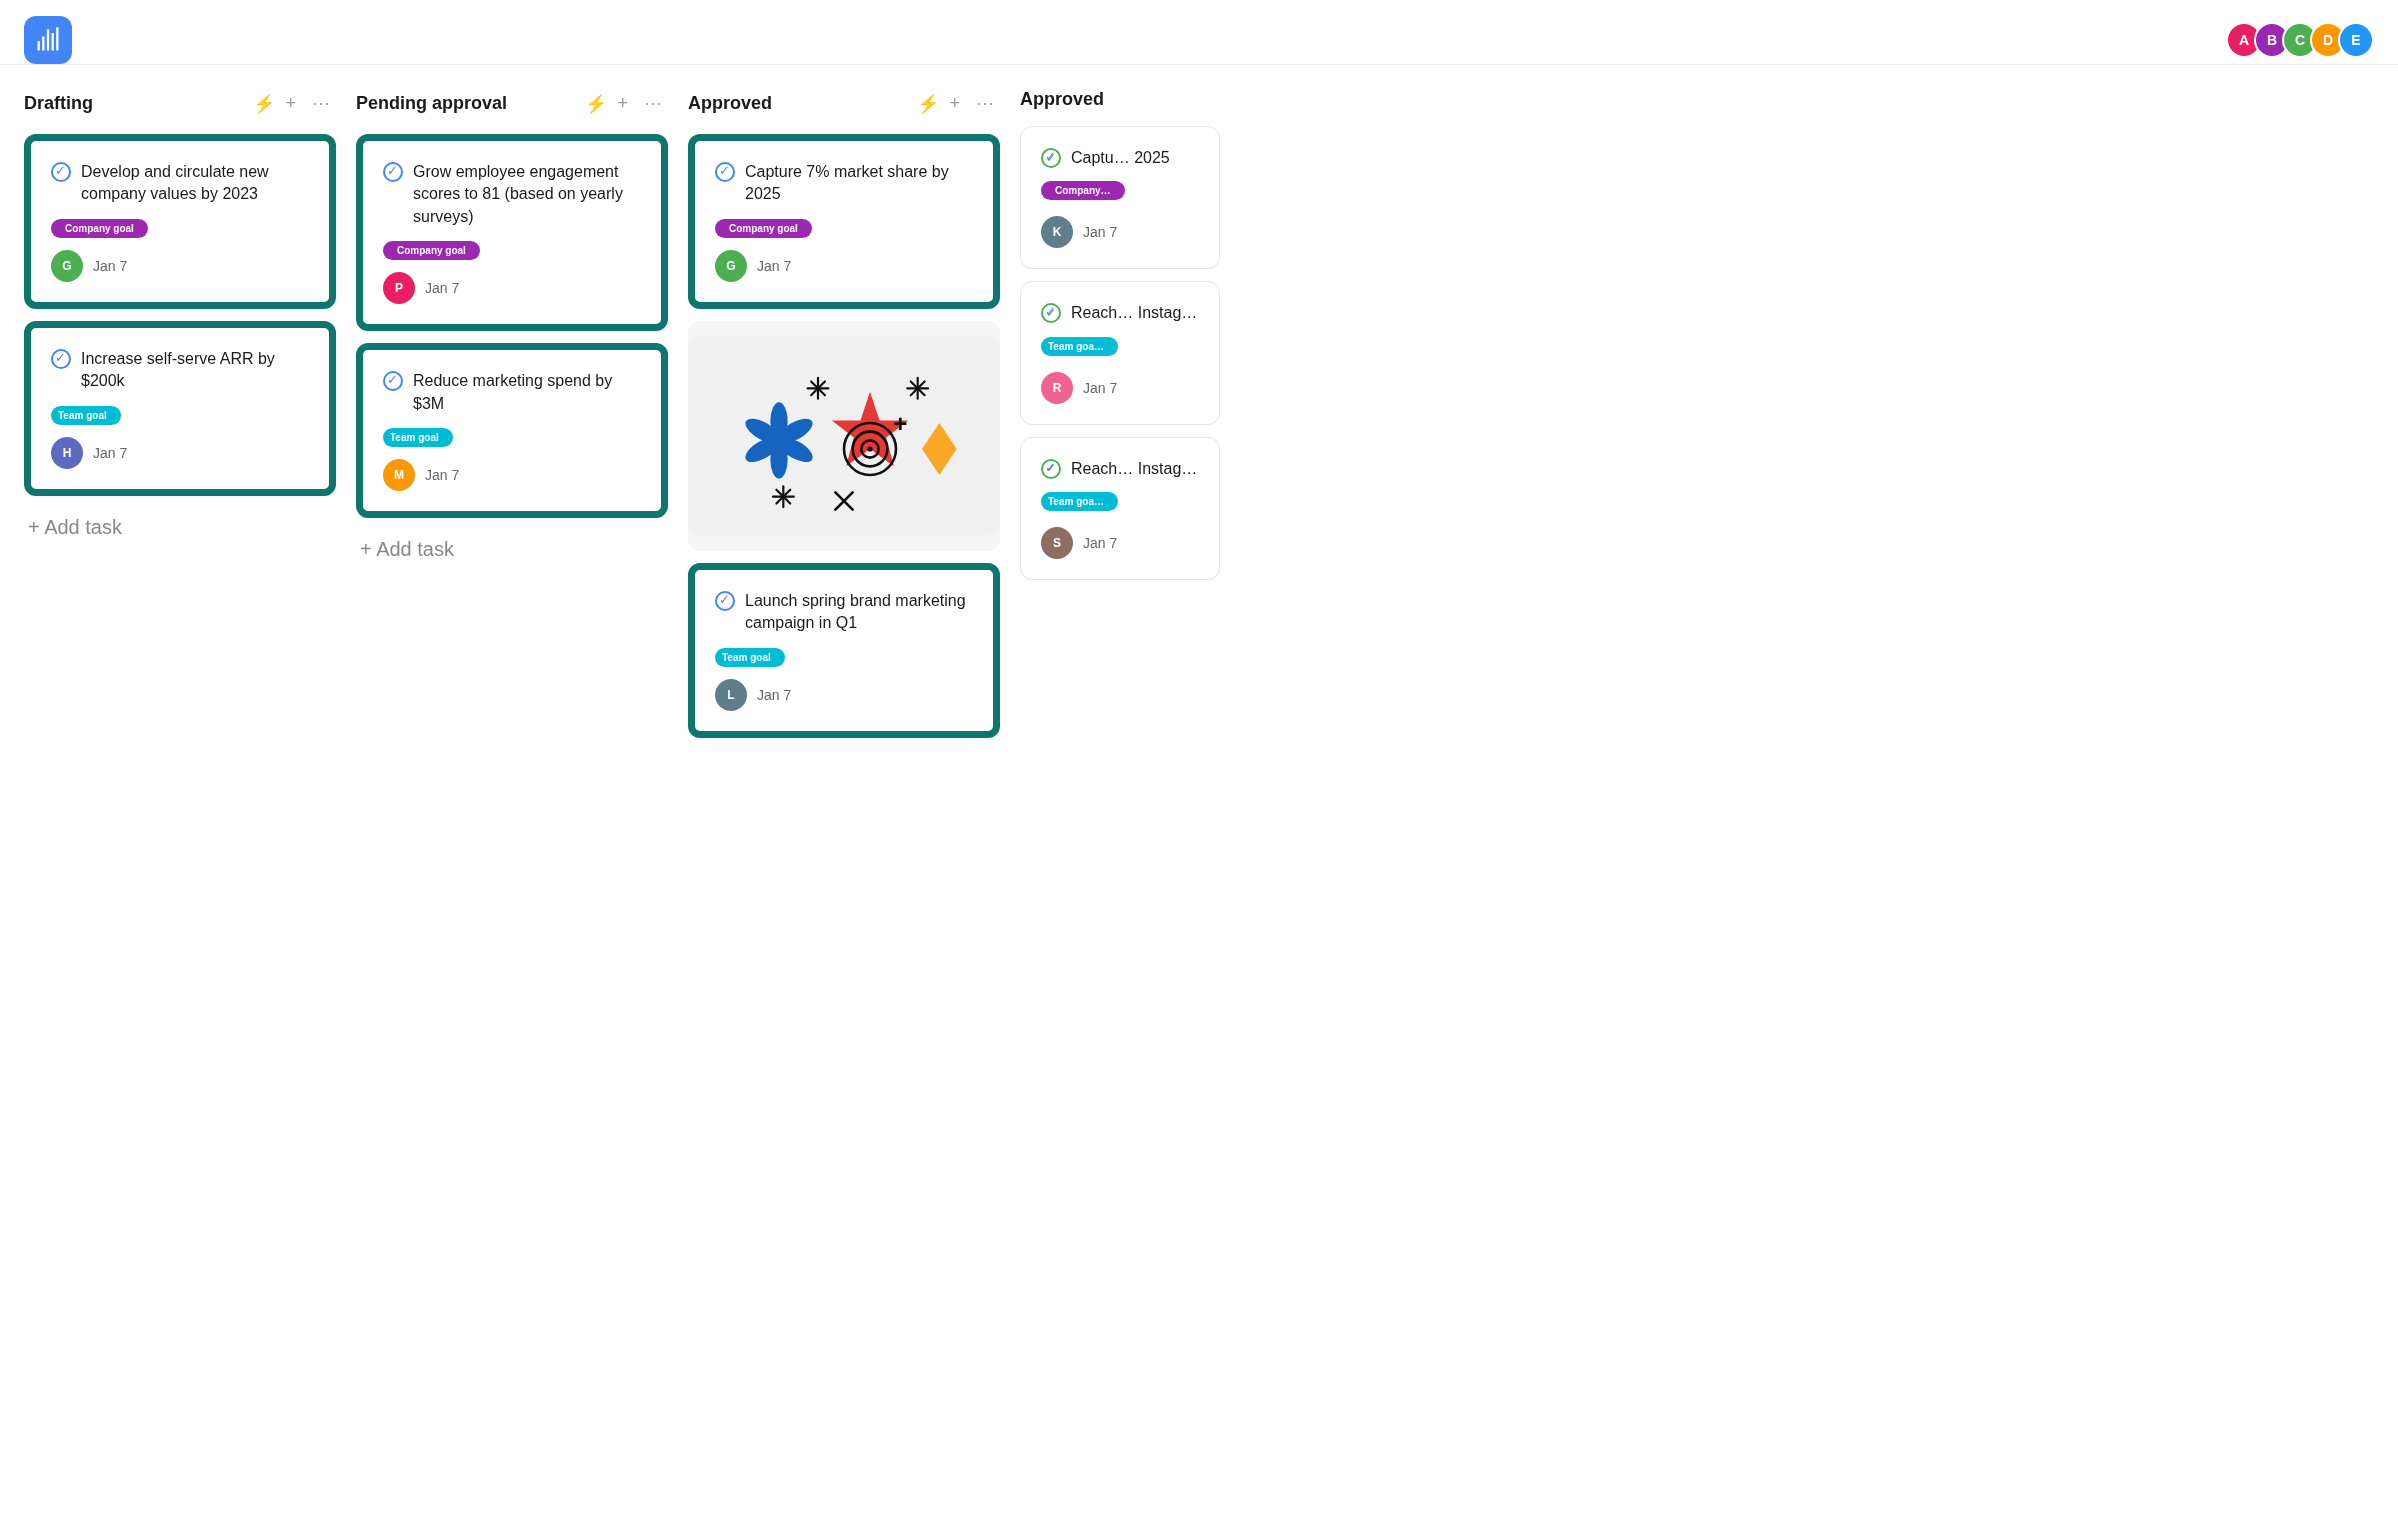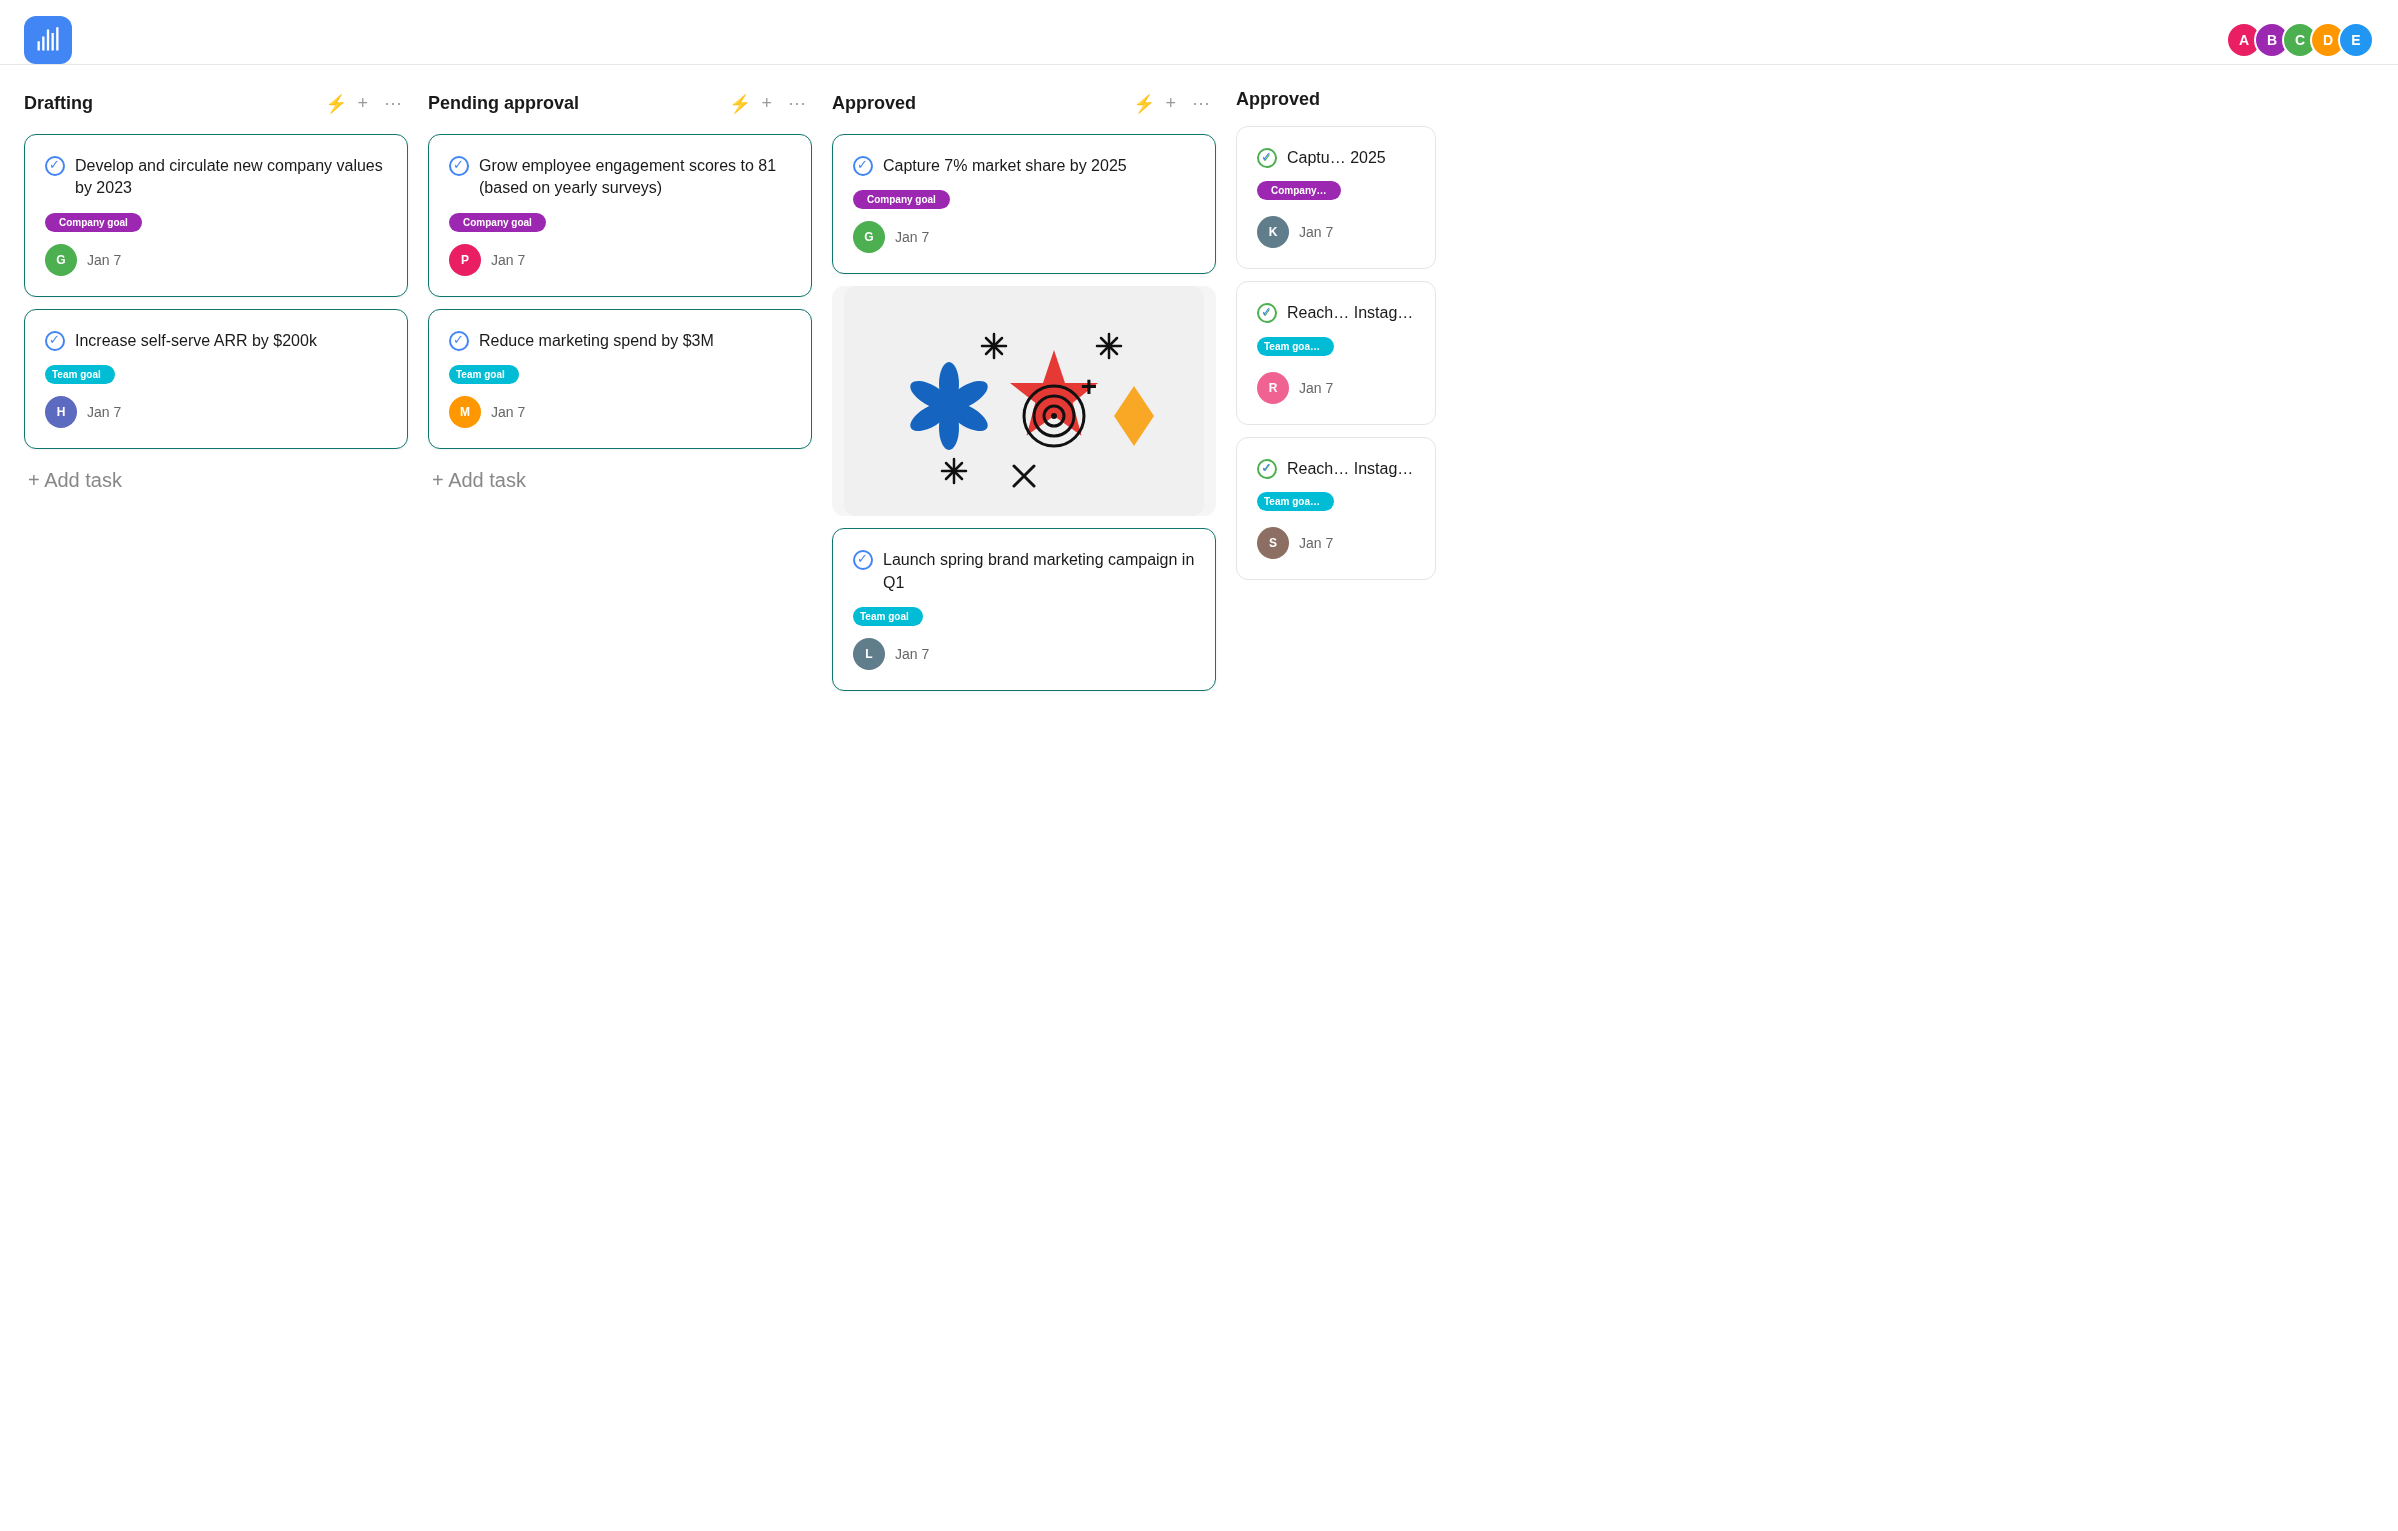--- a/index.html
+++ b/index.html
@@ -16,28 +16,28 @@
     .avatar { width: 36px; height: 36px; border-radius: 50%; border: 2px solid white; margin-left: -8px; object-fit: cover; overflow: hidden; display: flex; align-items: center; justify-content: center; font-size: 14px; font-weight: 600; color: white; }
     .avatar:first-child { margin-left: 0; }
     .av1 { background: #e91e63; }
     .av2 { background: #9c27b0; }
     .av3 { background: #4caf50; }
     .av4 { background: #ff9800; }
     .av5 { background: #2196f3; }
 
     .board-container { padding: 24px; display: flex; gap: 20px; overflow-x: auto; min-height: calc(100vh - 110px); align-items: flex-start; }
 
-    .column { width: 384px; flex-shrink: 0; }
+    .column { width: 312px; flex-shrink: 0; }
     .column-last { width: 200px; flex-shrink: 0; overflow: hidden; }
     .column-header { display: flex; align-items: center; margin-bottom: 16px; }
     .column-title { font-size: 18px; font-weight: 700; color: #1a1a1a; flex: 1; }
     .col-icon { color: #f5a623; font-size: 18px; margin-left: 8px; }
     .col-btn { background: none; border: none; cursor: pointer; font-size: 18px; color: #999; padding: 4px 6px; border-radius: 4px; }
 
-    .card { background: #fff; border: 1px solid #0f766e; border-radius: 12px; padding: 20px; margin-bottom: 12px; box-shadow: 0 1px 3px rgba(0,0,0,0.06); }
+    .card { background: #fff; border: 7px solid #0f766e; border-radius: 12px; padding: 20px; margin-bottom: 12px; box-shadow: 0 1px 3px rgba(0,0,0,0.06); }
     .card-title { font-size: 16px; line-height: 1.4; color: #1a1a1a; margin-bottom: 12px; display: flex; align-items: flex-start; gap: 10px; }
     .card-check { width: 20px; height: 20px; border: 2px solid #999; border-radius: 50%; flex-shrink: 0; margin-top: 1px; }
     .card-check.done { border-color: #4285f4; position: relative; }
     .card-check.done::after { content: '✓'; position: absolute; top: -2px; left: 2px; font-size: 13px; color: #4285f4; }
 
     .tag { display: inline-block; padding: 4px 14px; border-radius: 20px; font-size: 10px; font-weight: 600; margin-bottom: 12px; }
     .tag-company { background: #9c27b0; color: white; }
     .tag-team { background: #00bcd4; color: white; padding-left: 7px; }
 
     .card-footer { display: flex; align-items: center; gap: 10px; }

